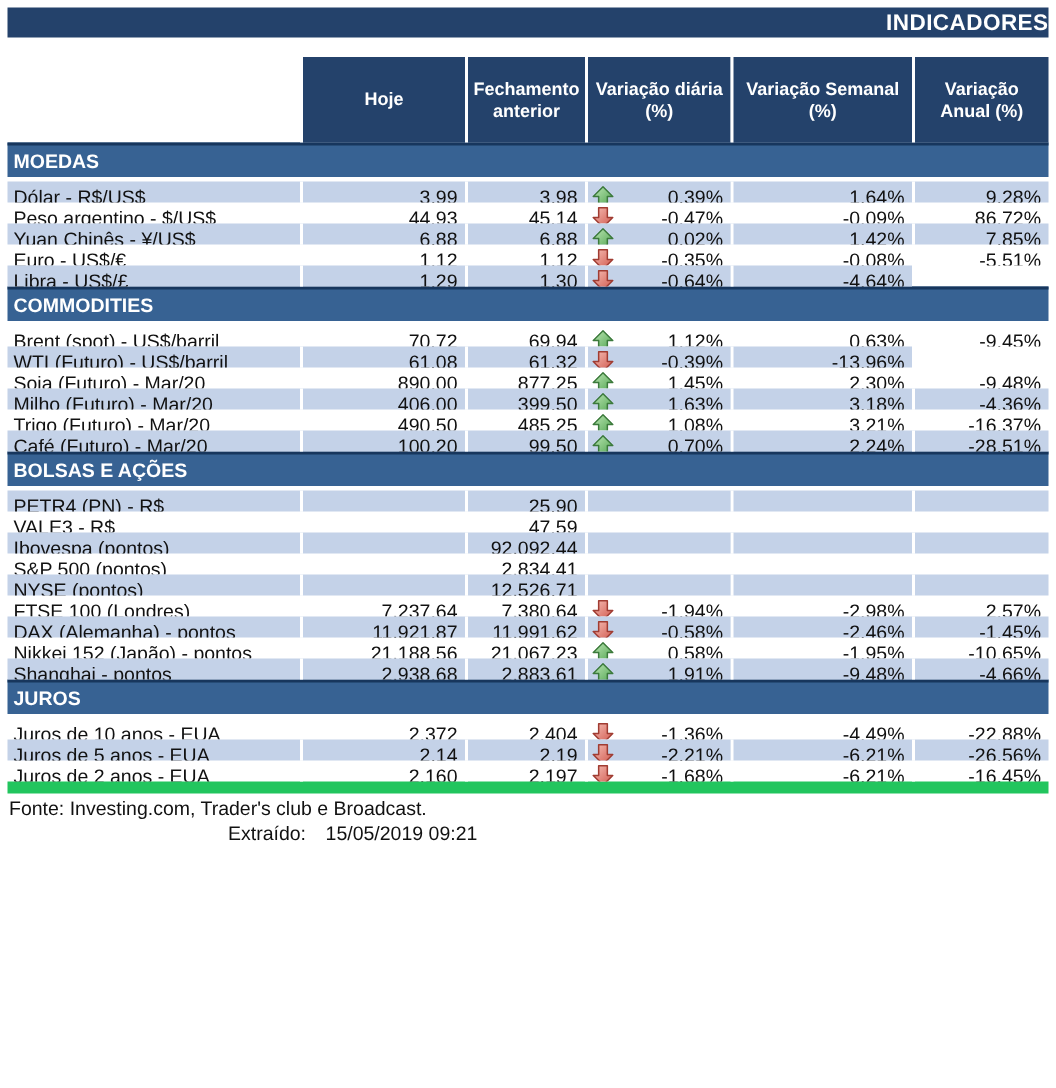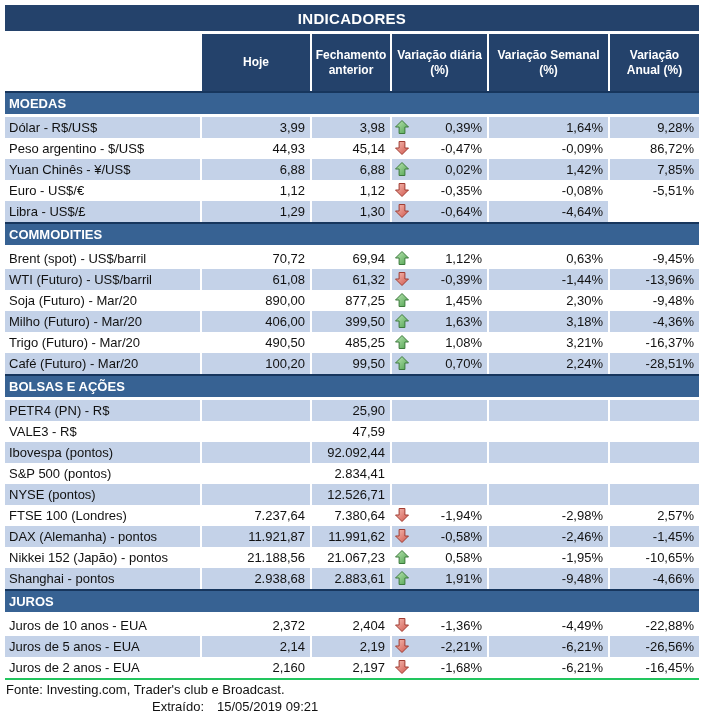--- a/index.html
+++ b/index.html
@@ -6,55 +6,55 @@
   body{
     width:704px;height:725px;overflow:hidden;position:relative;
     font-family:"Liberation Sans","DejaVu Sans",sans-serif;
     color:#111;
     -webkit-font-smoothing:antialiased;
   }
   .sheet{position:absolute;left:5px;top:5px;width:694px;}
 
   
   .title-bar{
-    height:26px;background:#24426B;color:#fff;
-    display:flex;align-items:center;justify-content:center;
+    height:20px;background:#24426B;color:#fff;
+    display:flex;align-items:center;justify-content:flex-end;
     font-weight:bold;font-size:15px;letter-spacing:.3px;
   }
 
   
   .col-header{
-    margin-top:3px;
+    margin-top:13px;
     display:grid;
     grid-template-columns:195px 110px 80px 97px 121px 91px;
     height:57px;
   }
   .col-header .hcell{
     background:#24426B;color:#fff;font-weight:bold;font-size:12px;
     display:flex;align-items:center;justify-content:center;text-align:center;
     line-height:1.25;padding:0 3px;box-sizing:border-box;
     border-left:2px solid #fff;
   }
   .col-header .hcell:first-of-type{border-left:none;}
   .col-header .spacer{background:transparent;}
 
   
-  .tbody{border-bottom:2px solid #22c55e;}
+  .tbody{border-bottom:8px solid #22c55e;}
 
   .section-band{
     height:21px;line-height:21px;background:#376293;color:#fff;
     font-weight:bold;font-size:13px;padding-left:4px;
     border-top:2px solid #17365D;
     margin-bottom:3px;
   }
 
   .row{
     display:grid;
     grid-template-columns:195px 110px 80px 97px 121px 91px;
-    height:21px;line-height:21px;font-size:13px;
+    height:14px;line-height:21px;font-size:13px;
   }
   .row.shaded .cell{background:#C4D2E8;}
   .cell{box-sizing:border-box;overflow:hidden;white-space:nowrap;}
   .cell.num{text-align:right;padding-right:5px;border-left:2px solid #fff;}
   .cell.label{padding-left:4px;}
   .cell.daily{position:relative;}
   .cell.daily .arrow{
     position:absolute;left:2px;top:2px;width:16px;height:16px;line-height:0;
   }
 
@@ -159,21 +159,20 @@
         <div class="cell num">0,63%</div>
         <div class="cell num">-9,45%</div>
       </div>
       <div class="row shaded">
         <div class="cell label">WTI (Futuro) - US$/barril</div>
         <div class="cell num">61,08</div>
         <div class="cell num">61,32</div>
         <div class="cell num daily">-0,39%<span class="arrow"><svg width="16" height="16" viewBox="0 0 16 16">
               <polygon points="8,14.5 1.5,8 5.1,8 5.1,1.5 10.9,1.5 10.9,8 14.5,8" fill="url(#grad-down)" stroke="#A03C32" stroke-width="1" stroke-linejoin="round"></polygon>
             </svg></span></div>
-        <div class="cell num">-1,44%</div>
         <div class="cell num">-13,96%</div>
       </div>
       <div class="row">
         <div class="cell label">Soja (Futuro) - Mar/20</div>
         <div class="cell num">890,00</div>
         <div class="cell num">877,25</div>
         <div class="cell num daily">1,45%<span class="arrow"><svg width="16" height="16" viewBox="0 0 16 16">
               <polygon points="8,1.5 14.5,8 10.9,8 10.9,14.5 5.1,14.5 5.1,8 1.5,8" fill="url(#grad-up)" stroke="#3C7A3C" stroke-width="1" stroke-linejoin="round"></polygon>
             </svg></span></div>
         <div class="cell num">2,30%</div>

